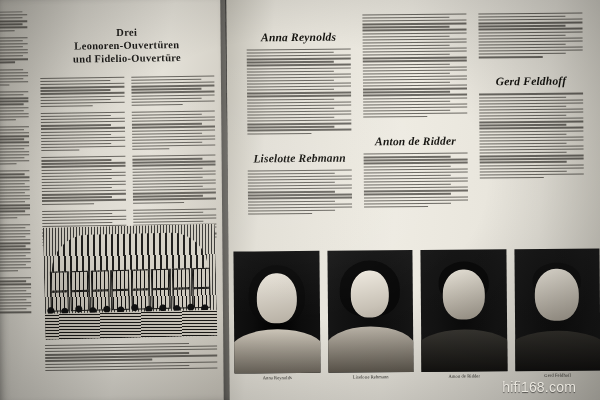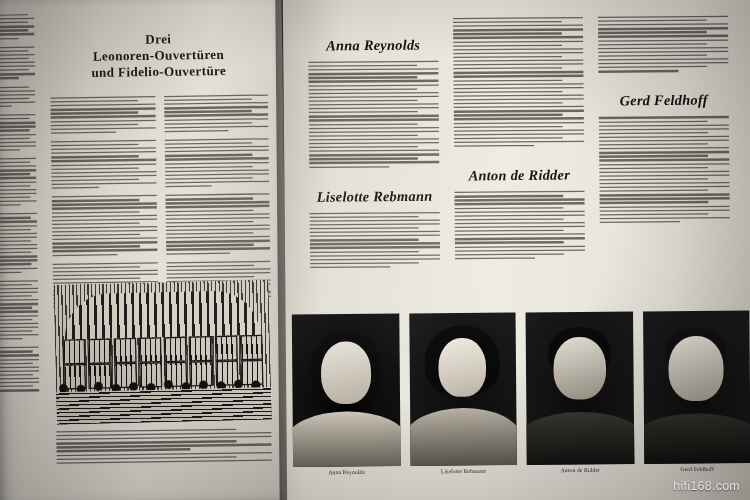--- a/index.html
+++ b/index.html
@@ -194,23 +194,23 @@
     margin-top:2px;
     font-family:"Liberation Serif", serif;
     letter-spacing:.1px;
     line-height:6px;
     height:8px;
   }
 
   
   .watermark {
     position:absolute;
-    right:8px; bottom:5px;
+    right:24px; bottom:5px;
     font-family:"Liberation Sans", sans-serif;
-    font-size:10px;
+    font-size:14px;
     color:#efece4;
     opacity:.92;
     letter-spacing:.2px;
     text-shadow:0 1px 1px rgba(0,0,0,.6);
   }
   
   .vignette {
     position:absolute; inset:0;
     background:radial-gradient(ellipse at 48% 45%, rgba(255,255,255,.06) 0%, rgba(0,0,0,.0) 45%, rgba(0,0,0,.30) 100%);
     pointer-events:none;

